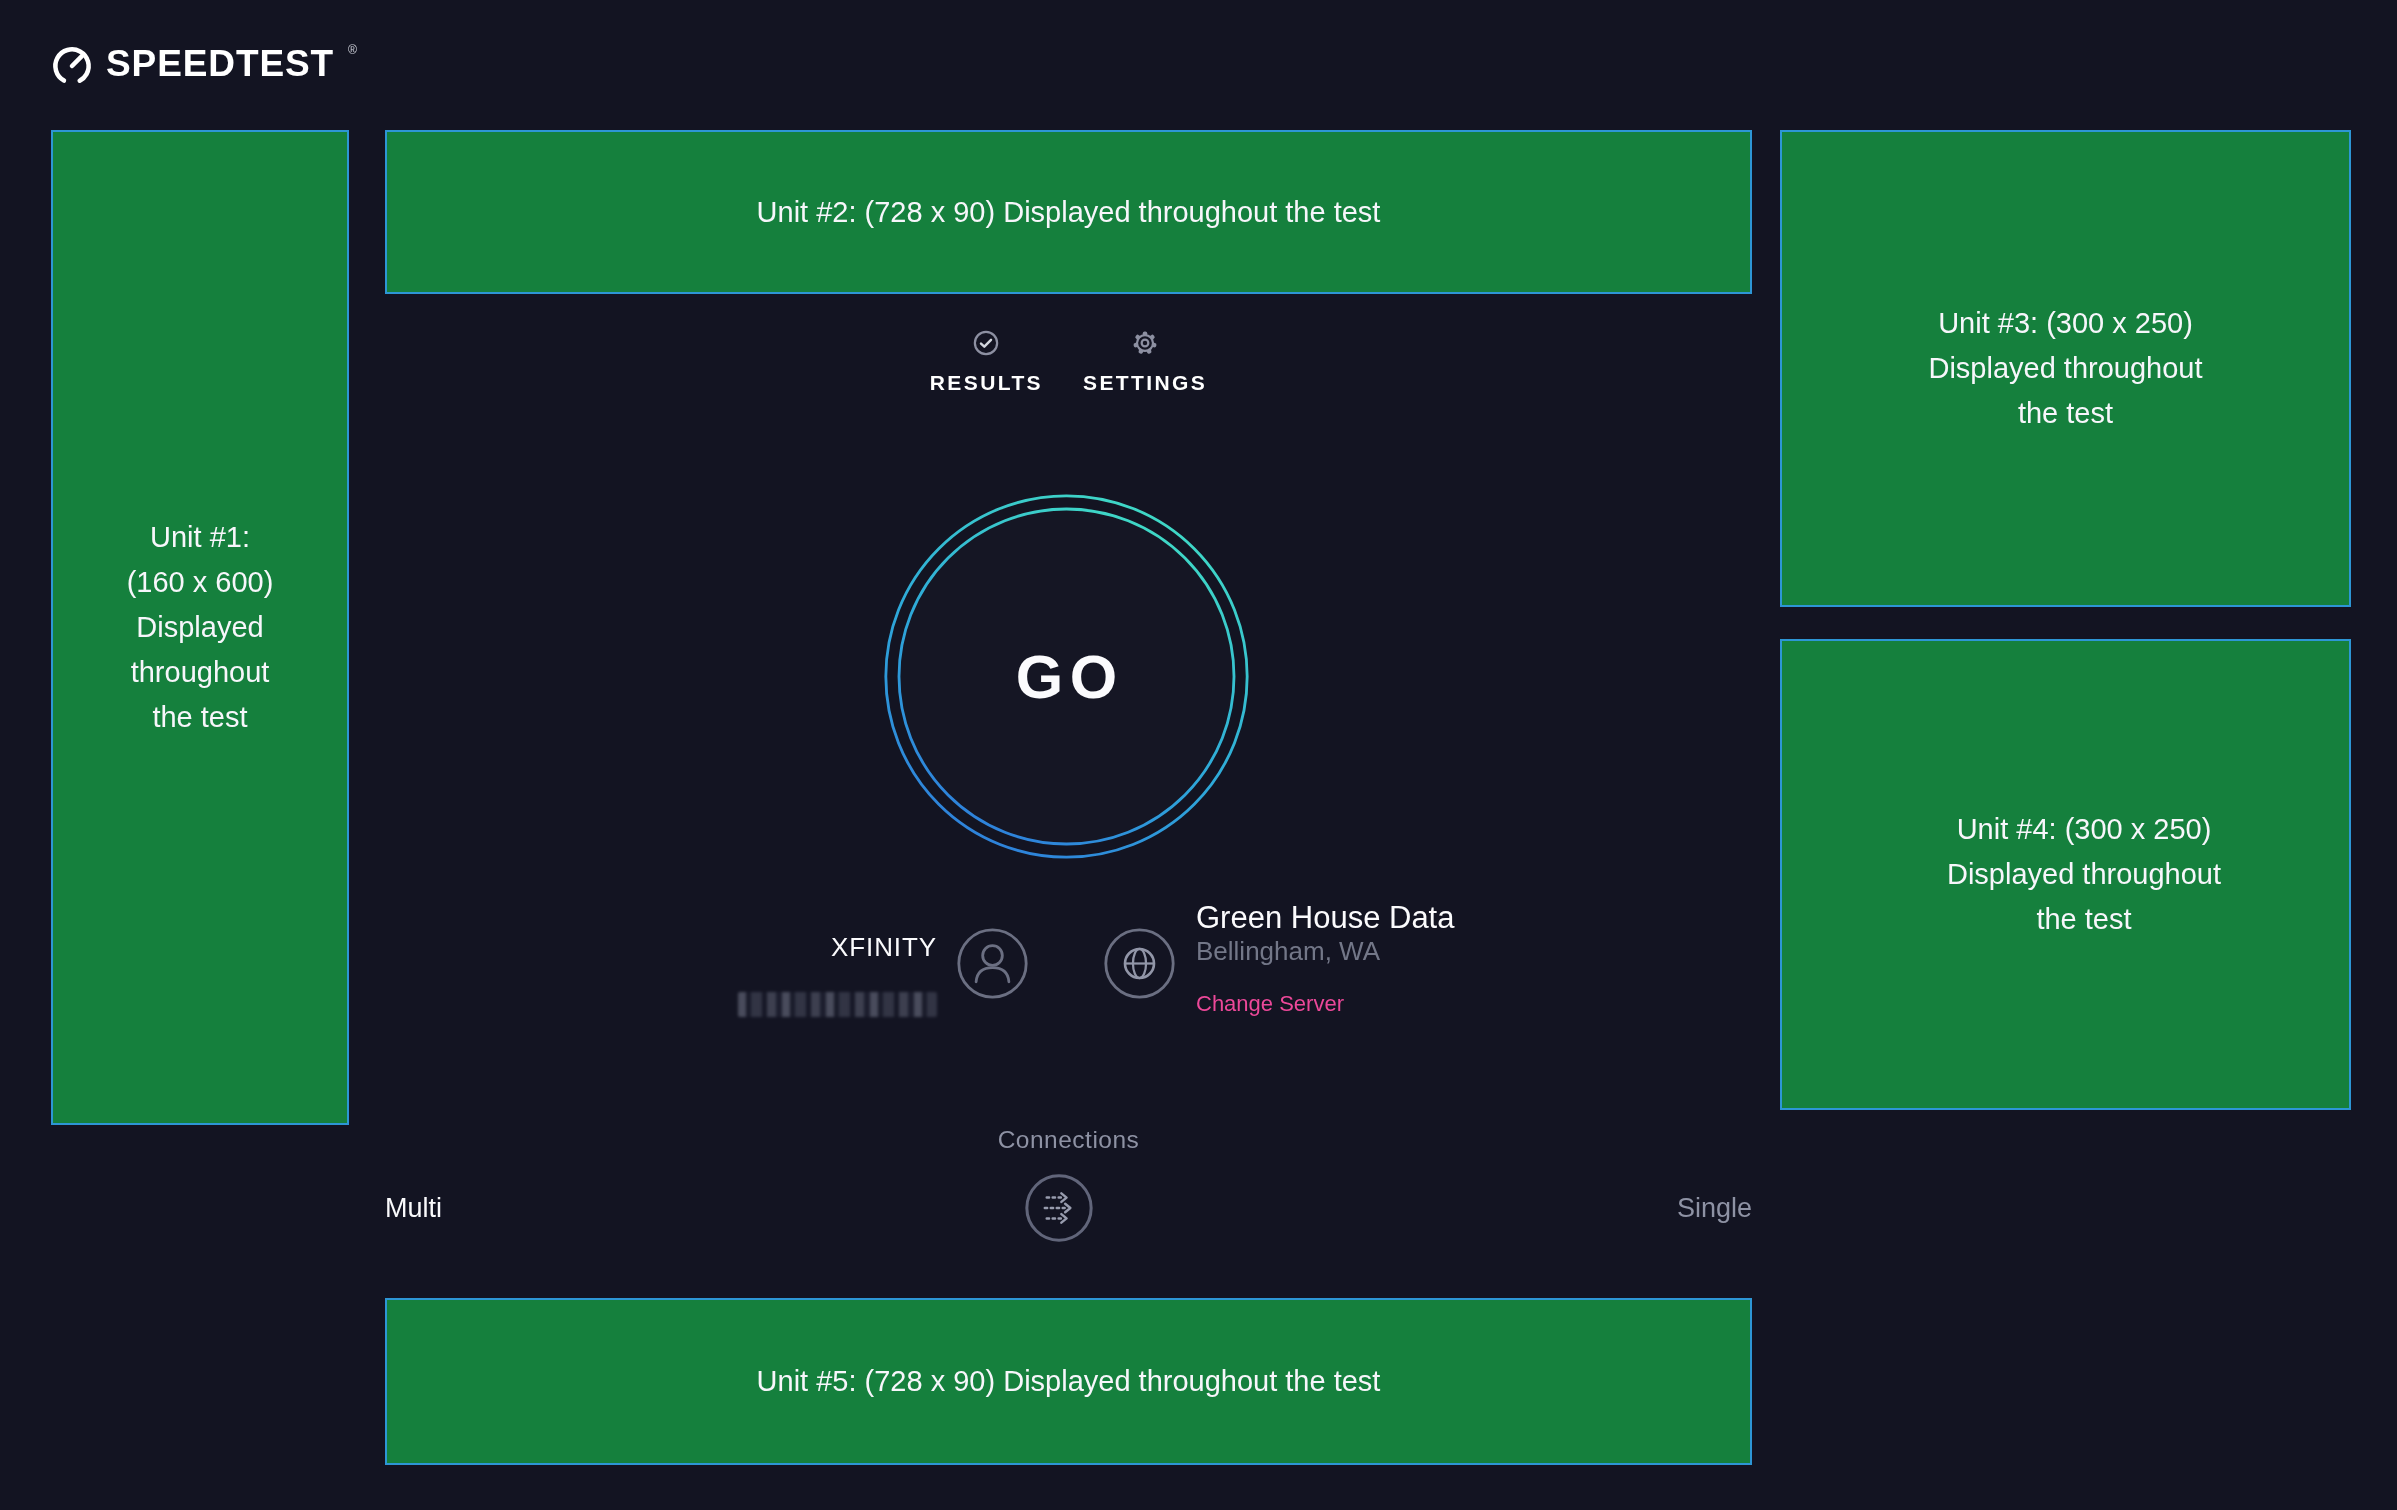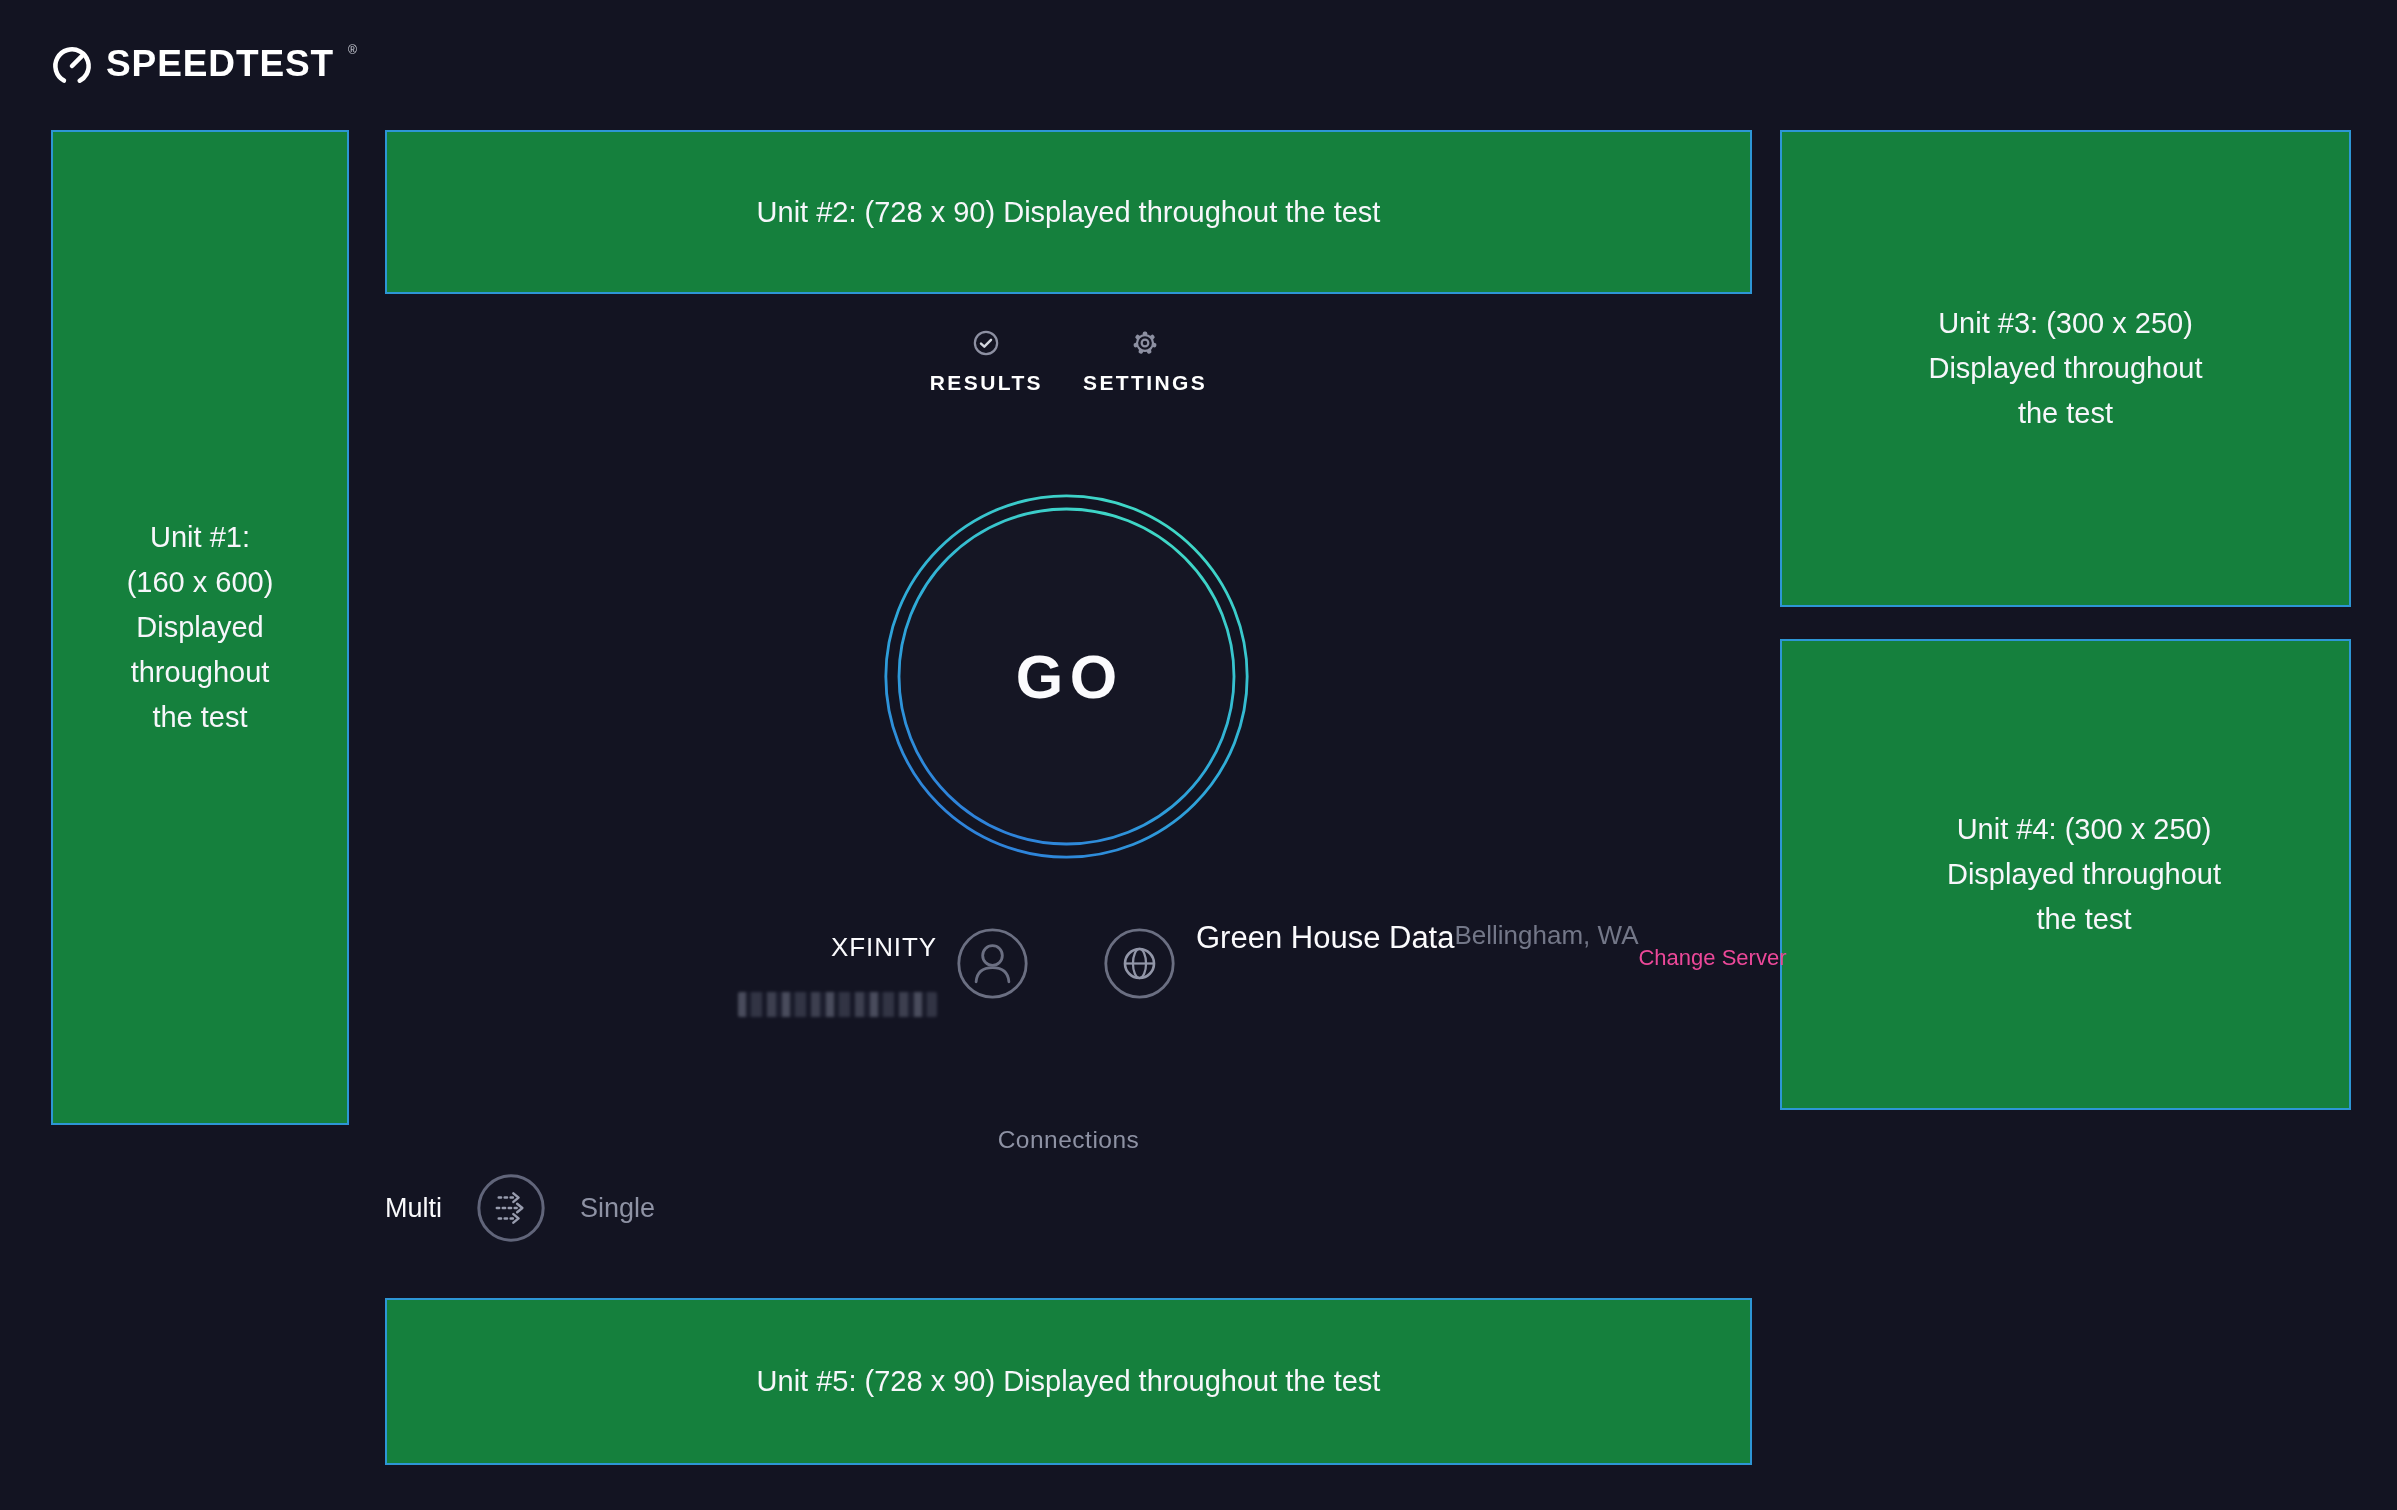--- a/index.html
+++ b/index.html
@@ -92,36 +92,36 @@
         rgba(55,60,80,0.25) 8.5px 13px,
         rgba(110,115,135,0.45) 13px 24.5px,
         rgba(40,45,62,0.2) 24.5px 29px,
         rgba(130,135,155,0.5) 29px 38px,
         rgba(60,64,86,0.3) 38px 44px);
     filter: blur(1.5px);
     opacity: 0.75;
   }
   .avatar-icon { position: absolute; left: 956px; top: 927px; width: 73px; height: 73px; }
   .globe-icon  { position: absolute; left: 1103px; top: 927px; width: 73px; height: 73px; }
-  .server-col  { position: absolute; left: 1196px; top: 920px; display: flex; }
+  .server-col  { position: absolute; left: 1196px; top: 900px; display: flex; flex-direction: column; }
   .server-name { font-size: 31px; font-weight: 400; color: #fbfbfd; line-height: 36px; }
   .server-loc  { font-size: 26px; color: #737788; margin-top: 0; line-height: 30px; }
   .server-change {
     font-size: 22px; color: #ec4899; margin-top: 22.6px; line-height: 30px;
     cursor: pointer; width: max-content;
   }
 
   
   .connections-label {
     position: absolute; left: 385px; top: 1126px; width: 1367px;
     text-align: center; font-size: 24.5px; letter-spacing: 0.5px; color: #8e92a4;
   }
   .connections-row {
     position: absolute; left: 385px; top: 1173px; width: 1367px; height: 70px;
-    display: flex; align-items: center; justify-content: flex-start; gap: 34px;
+    display: flex; align-items: center; justify-content: space-between; gap: 34px;
   }
   .conn-multi  { font-size: 27px; font-weight: 500; color: #fafafc; cursor: pointer; }
   .conn-single { font-size: 27px; font-weight: 400; color: #8e92a4; cursor: pointer; }
   .conn-toggle { width: 70px; height: 70px; cursor: pointer; }
 </style>
 </head>
 <body>
 
 <header class="header">
   <div class="logo">

